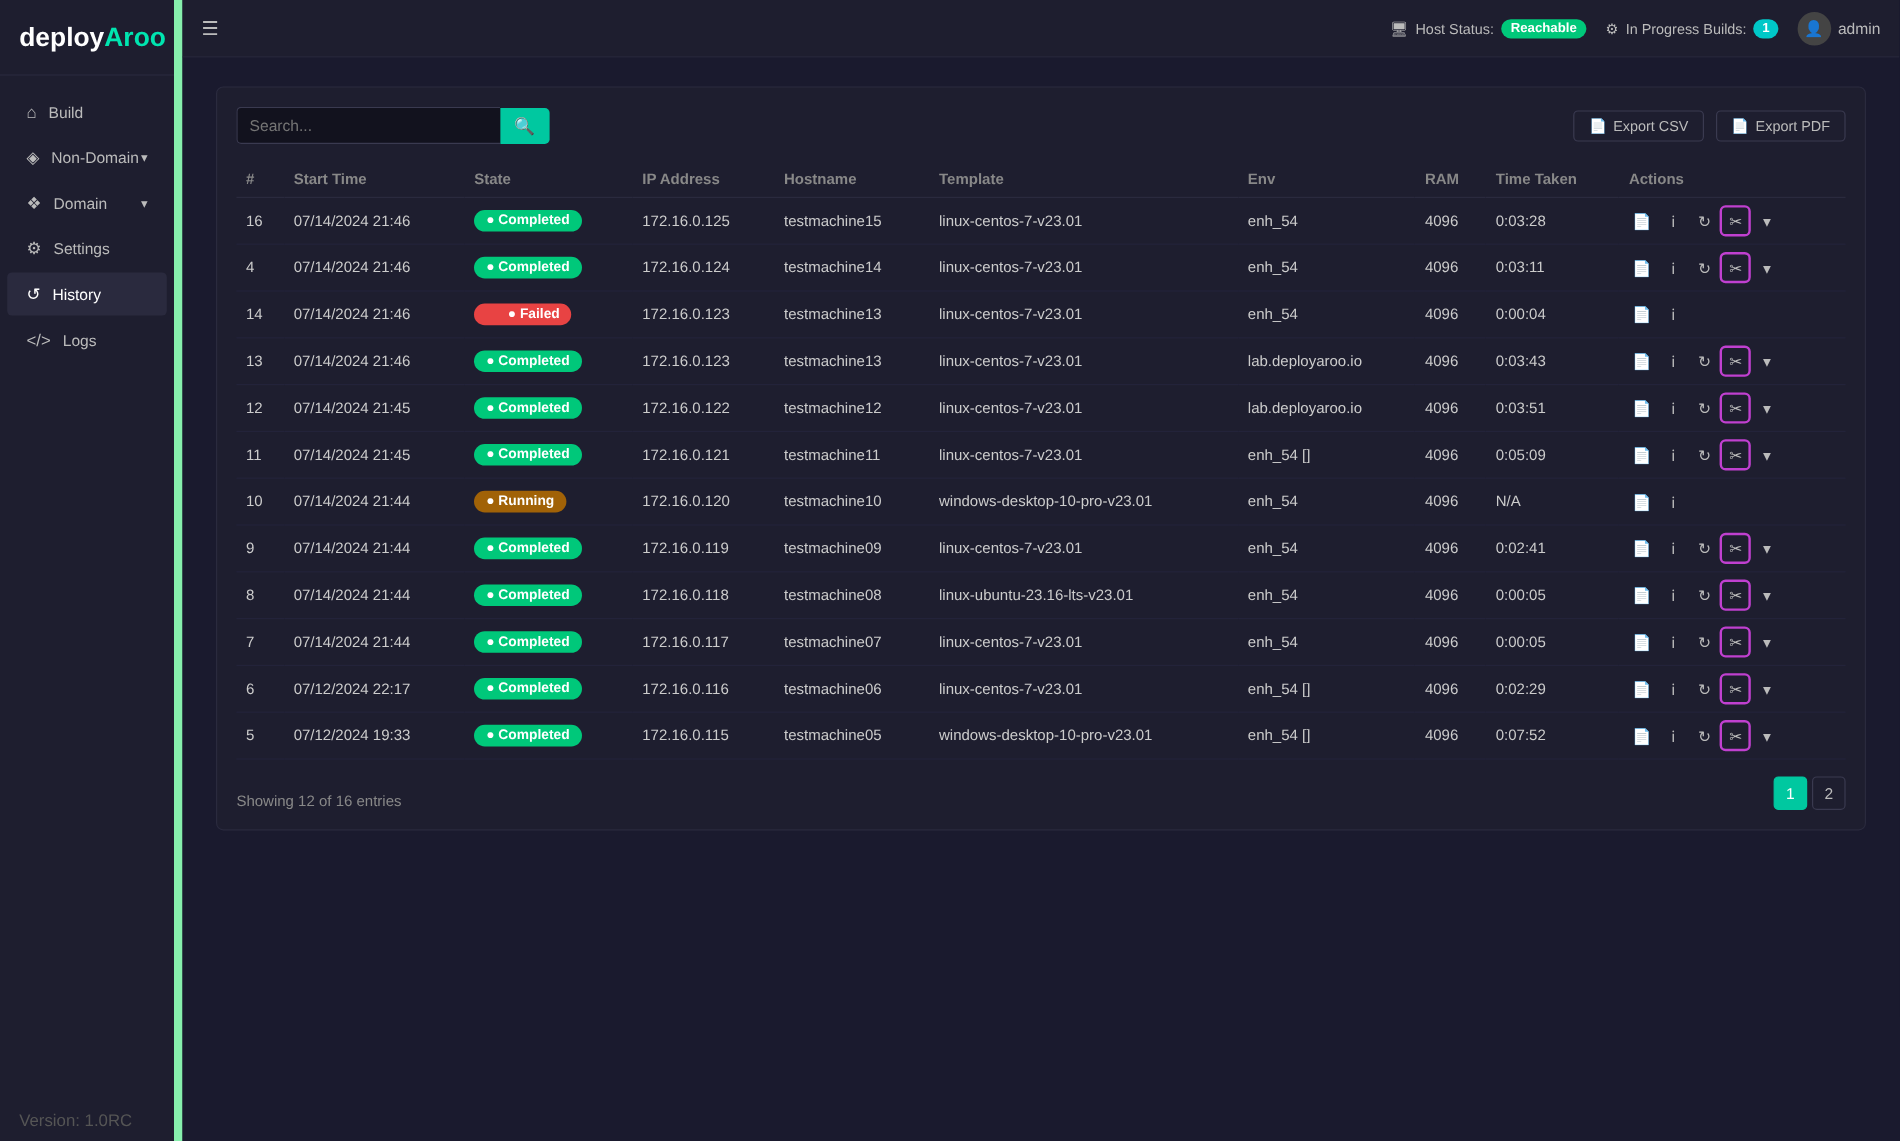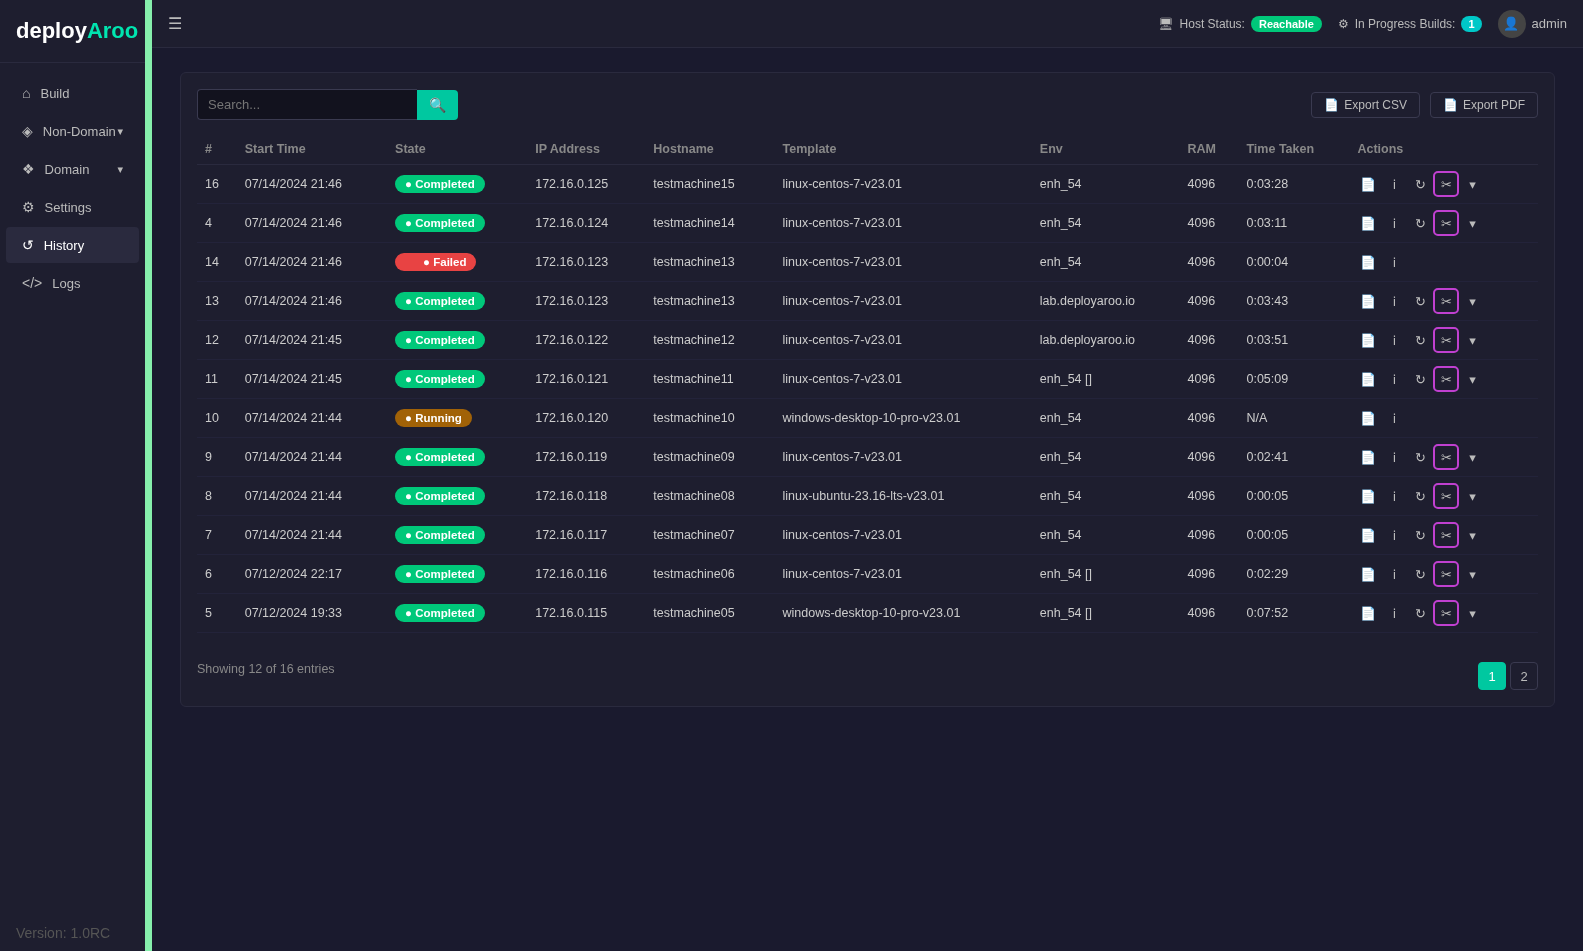--- a/index.html
+++ b/index.html
@@ -224,22 +224,22 @@
     }
     .action-icon.highlighted {
       outline: 2px solid #c040d0;
       border-radius: 3px;
     }
 
     
     #pagination {
       display: flex;
       justify-content: space-between;
-      align-items: flex-start;
-      margin-top: 29px;
+      align-items: flex-end;
+      margin-top: 14px;
       font-size: 12.5px;
       color: #888;
     }
     .page-btns { display: flex; gap: 4px; }
     .page-btn {
       width: 28px; height: 28px;
       border-radius: 4px;
       display: flex; align-items: center; justify-content: center;
       cursor: pointer;
       border: 1px solid #3a3a50;

